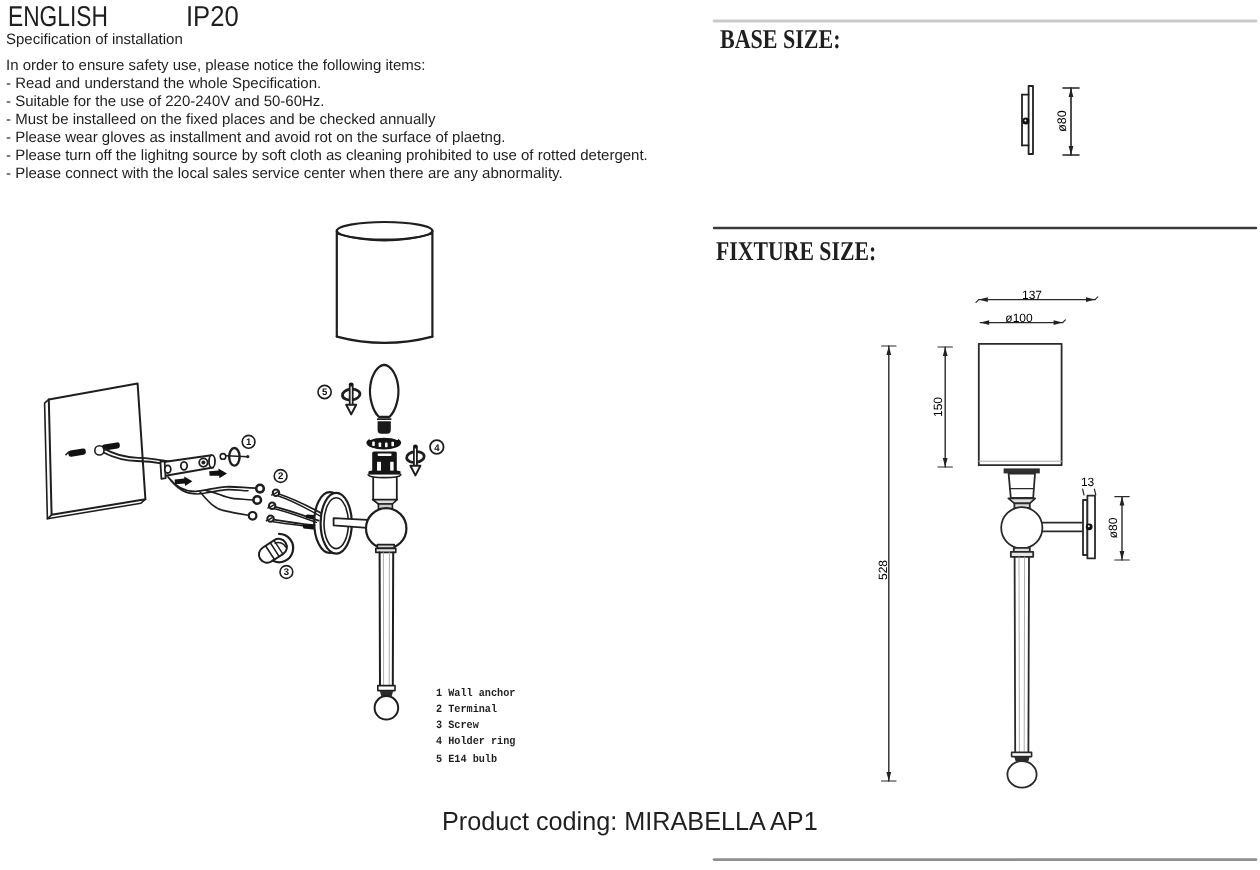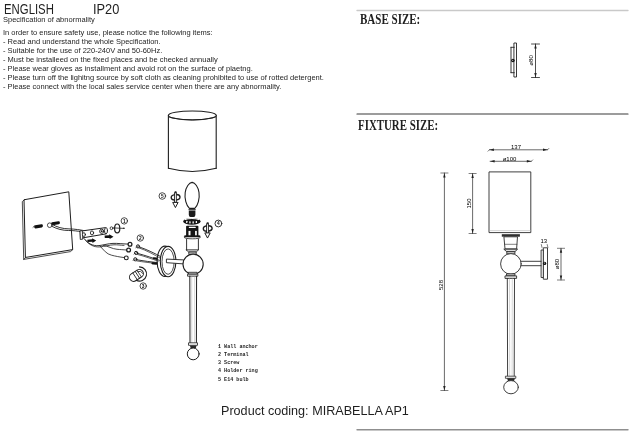--- a/index.html
+++ b/index.html
@@ -4,21 +4,21 @@
 <style>
 html,body{margin:0;padding:0;width:630px;height:435px;background:#fff;overflow:hidden}
 body{font-family:"Liberation Sans",sans-serif;color:#1f1f1f;position:relative;filter:grayscale(1)}
 .abs{position:absolute}
 .hdr{font-family:"Liberation Serif",serif;font-weight:bold;font-size:13.6px;transform:scaleX(.79);transform-origin:0 0}
 </style>
 </head>
 <body>
 <div class="abs" style="left:3.5px;top:0.5px;font-size:14.4px;transform:scaleX(.79);transform-origin:0 0">ENGLISH</div>
 <div class="abs" style="left:92.5px;top:0.5px;font-size:14.4px;transform:scaleX(.89);transform-origin:0 0">IP20</div>
-<div class="abs" style="left:3px;top:14.5px;font-size:7.5px">Specification of abnormality</div>
+<div class="abs" style="left:3px;top:14.5px;font-size:7.5px">Specification of installation</div>
 <div class="abs" style="left:3px;top:27.5px;font-size:7.5px;line-height:9px;white-space:nowrap">In order to ensure safety use, please notice the following items:<br>- Read and understand the whole Specification.<br>- Suitable for the use of 220-240V and 50-60Hz.<br>- Must be installeed on the fixed places and be checked annually<br>- Please wear gloves as installment and avoid rot on the surface of plaetng.<br>- Please turn off the lighitng source by soft cloth as cleaning prohibited to use of rotted detergent.<br>- Please connect with the local sales service center when there are any abnormality.</div>
 
 <div class="abs hdr" style="left:360px;top:12.4px;transform:scaleX(.81)">BASE SIZE:</div>
 <div class="abs hdr" style="left:358px;top:118.2px;transform:scaleX(.8)">FIXTURE SIZE:</div>
 <div class="abs" style="left:220.5px;top:402.5px;font-size:13px;transform:scaleX(.97);transform-origin:0 0">Product coding: MIRABELLA AP1</div>
 
 <div class="abs" style="left:218px;top:342.5px;font-family:'Liberation Mono',monospace;font-weight:bold;font-size:5.6px;line-height:8.3px;white-space:nowrap;transform:scaleX(.91);transform-origin:0 0">1 Wall anchor<br>2 Terminal<br>3 Screw<br>4 Holder ring<br>5 E14 bulb</div>
 
 <svg class="abs" style="left:0;top:0" width="630" height="435" viewBox="0 0 630 435" fill="none" stroke-linecap="round" stroke-linejoin="round">
 

